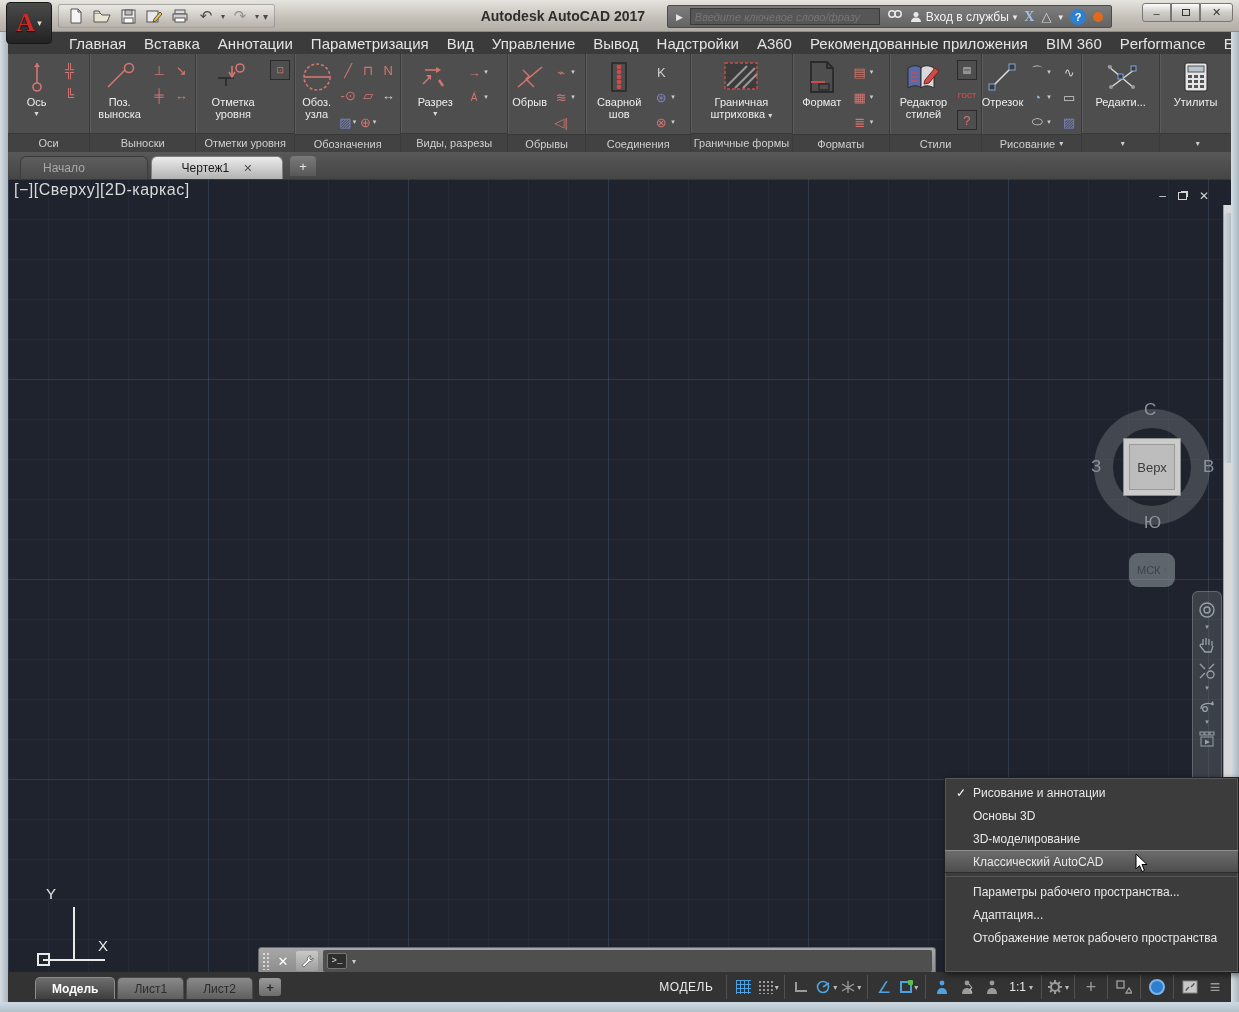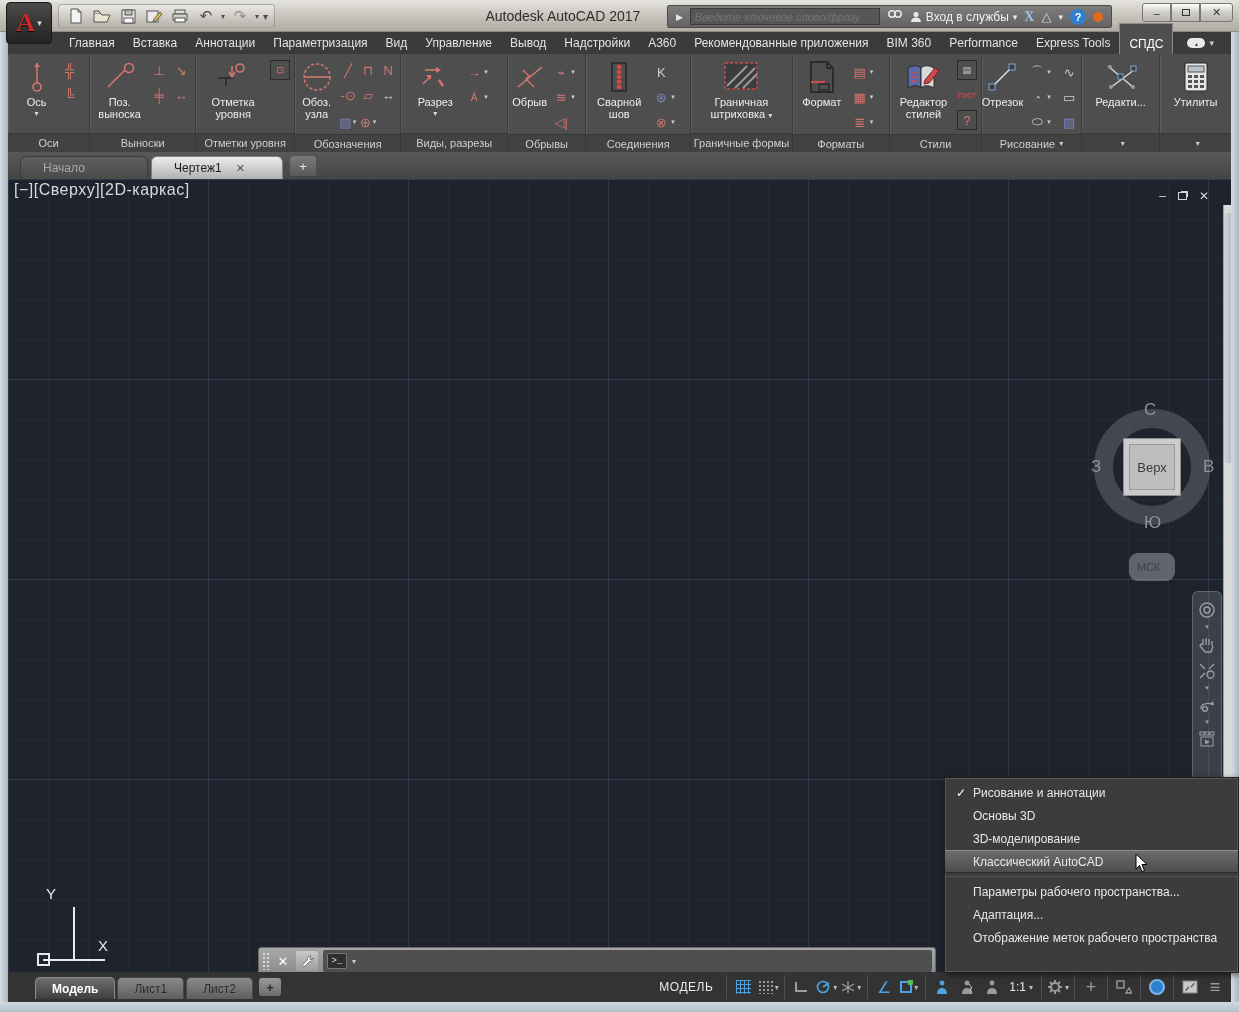--- a/index.html
+++ b/index.html
@@ -13,21 +13,21 @@
     border:1px solid #191919; border-radius:4px; display:flex; align-items:center; justify-content:center; z-index:5; }
   .appbtn .a-logo { color:#c82a2a; font-weight:bold; font-size:26px; font-family:"Liberation Serif",serif;
     text-shadow:0 1px 1px #000; }
   .appbtn .dd { color:#ddd; font-size:9px; margin-left:2px; }
   .qat { position:absolute; left:58px; top:4px; height:24px; display:flex; align-items:center; gap:4px;
     background:linear-gradient(rgba(255,255,255,.35),rgba(255,255,255,0)); border:1px solid rgba(120,120,120,.5); border-radius:3px; padding:0 6px; }
   .qbtn { width:22px; height:20px; display:flex; align-items:center; justify-content:center; }
   .qbtn svg { display:block; }
   .qdd { font-size:8px; color:#4a4a4a; }
   .title-text { position:absolute; left:0; right:0; top:8px; text-align:center; font-size:14px; color:#2e2e2e; pointer-events:none; }
-  .title-text b { font-weight:normal; margin-right:28px; }
+  .title-text b { font-weight:bold; margin-right:28px; }
   .infocenter { position:absolute; right:127px; top:5px; height:23px; display:flex; align-items:center; gap:7px;
     background:linear-gradient(#7d7d7d,#636363); border:1px solid #4c4c4c; border-radius:2px; padding:0 8px; }
   .ic-arrow { color:#e8e8e8; font-size:9px; }
   .searchbox { width:190px; height:17px; background:#565656; border:1px solid #3a3a3a; color:#c9c9c9;
     font-style:italic; font-size:11px; padding:0 4px; font-family:"Liberation Sans",sans-serif; }
   .signin { color:#f2f2f2; font-size:12px; display:flex; align-items:center; gap:4px; }
   .xchg { color:#9fc3e8; font-weight:bold; font-size:14px; font-family:"Liberation Serif",serif; }
   .a360tri { color:#d8d8d8; font-size:13px; }
   .helpdot { width:16px; height:16px; border-radius:50%; background:#2f7fd0; color:#fff; font-size:11px; font-weight:bold;
     display:flex; align-items:center; justify-content:center; }
@@ -35,21 +35,21 @@
   .winbtns { position:absolute; right:6px; top:3px; display:flex; }
   .wbtn { width:29px; height:19px; background:linear-gradient(#fdfdfd,#cfcdc8 50%,#b9b6af); border:1px solid #777;
     display:flex; align-items:center; justify-content:center; font-size:11px; color:#333; }
   .wbtn:first-child { border-radius:3px 0 0 3px; }
   .wbtn.close { border-radius:0 3px 3px 0; width:33px; }
   .wbtn .rbox { width:8px; height:7px; border:1px solid #333; }
 
   
   .ribbontabs { position:absolute; left:8px; top:32px; width:1223px; height:22px; background:#3b3b3b;
     display:flex; align-items:center; padding-left:52px; }
-  .rtab { color:#e4e4e4; font-size:12px; padding:13px 9px; cursor:default; white-space:nowrap; }
+  .rtab { color:#e4e4e4; font-size:15px; padding:13px 9px; cursor:default; white-space:nowrap; }
   .rtab.active { background:#4f4f4f; border:1px solid #8a8a8a; border-bottom:none; color:#fff; }
   .ribbon-collapse { margin-left:14px; display:flex; align-items:center; gap:4px; }
   .ribbon-collapse .pill { width:18px; height:10px; background:#e9e9e9; border-radius:5px; display:flex; align-items:center; justify-content:center; font-size:6px; color:#444; }
   .ribbon-collapse .dd { color:#ccc; font-size:9px; }
 
   
   .ribbon { position:absolute; left:8px; top:54px; width:1223px; height:98px; background:#4e4e4e; display:flex; }
   .pnl { height:98px; display:flex; flex-direction:column; border-right:1px solid #3a3a3a; box-shadow:inset 1px 0 0 #5c5c5c; }
   .pc { flex:1; display:flex; align-items:flex-start; justify-content:center; gap:4px; padding:4px 4px 0 4px; }
   .pl { height:19px; background:#424242; border-top:1px solid #383838; color:#cfcfcf; font-size:11px;
@@ -65,21 +65,21 @@
   .si.dk { color:#cfcfcf; }
   .sdd { font-size:7px; color:#ccc; align-self:center; }
   .sic { display:flex; align-items:center; }
 
   
   .filetabs { position:absolute; left:8px; top:152px; width:1223px; height:27px;
     background:linear-gradient(#585858,#454545); display:flex; align-items:flex-end; padding-left:12px; }
   .ftab { height:23px; padding:0 22px; display:flex; align-items:center; gap:14px; font-size:12px;
     border-radius:6px 6px 0 0; margin-right:3px; }
   .ftab.inactive { background:linear-gradient(#5e5e5e,#4a4a4a); color:#a8a8a8; border:1px solid #3c3c3c; border-bottom:none; }
-  .ftab.active { background:linear-gradient(#ececec,#b2b2b2); color:#1d1d1d; border:1px solid #808080; border-bottom:none; }
+  .ftab.active { background:linear-gradient(#ececec,#b2b2b2); color:#1d1d1d; border:1px solid #808080; border-bottom:none;justify-content:center; }
   .ftab .x { color:#555; font-size:11px; }
   .fplus { width:26px; height:20px; margin-left:4px; background:linear-gradient(#7a7a7a,#585858); border-radius:4px 4px 0 0;
     color:#e6e6e6; display:flex; align-items:center; justify-content:center; font-size:13px; margin-bottom:3px; }
 
   
   .viewport { position:absolute; left:8px; top:179px; width:1223px; height:793px; background:#1e232d; overflow:hidden;
     background-image:
       linear-gradient(rgba(160,190,230,.10) 1px, transparent 1px),
       linear-gradient(90deg, rgba(160,190,230,.10) 1px, transparent 1px),
       linear-gradient(rgba(150,175,210,.05) 1px, transparent 1px),
@@ -93,21 +93,21 @@
   .vcube { position:absolute; left:1078px; top:222px; width:132px; height:132px; }
   .vring { position:absolute; left:8px; top:8px; width:116px; height:116px; border-radius:50%;
     border:19px solid rgba(125,131,140,.38); }
   .vdir { position:absolute; color:#8d939c; font-size:17px; }
   .vdir.n { left:58px; top:-1px; } .vdir.s { left:58px; top:112px; }
   .vdir.e { left:117px; top:56px; } .vdir.w { left:5px; top:56px; }
   .vface { position:absolute; left:37px; top:37px; width:58px; height:58px; background:#cbcbcb; border:1px solid #8e8e8e;
     display:flex; align-items:center; justify-content:center; }
   .vface .inner { width:46px; height:46px; background:#bdbdbd; border:1px solid #9a9a9a; display:flex; align-items:center; justify-content:center;
     color:#3b3b3b; font-size:13px; }
-  .wcsbadge { position:absolute; left:1121px; top:374px; width:46px; height:28px; border-radius:9px;
+  .wcsbadge { position:absolute; left:1121px; top:374px; width:46px; height:34px; border-radius:9px;
     background:rgba(150,156,163,.55); color:#3f4347; font-size:11px; display:flex; align-items:center; justify-content:center; gap:3px; }
   .wcsbadge .dd { font-size:7px; color:#5a5f64; }
 
   
   .navbar { position:absolute; left:1184px; top:412px; width:30px; height:222px; border-radius:6px;
     background:rgba(130,134,140,.30); border:1px solid rgba(170,175,180,.35);
     display:flex; flex-direction:column; align-items:center; padding-top:6px; gap:3px; }
   .nbtn { width:22px; height:24px; display:flex; align-items:center; justify-content:center; color:#9aa0a8; }
   .ndd { font-size:7px; color:#9aa0a8; line-height:4px; }
   .navbar svg { display:block; }

